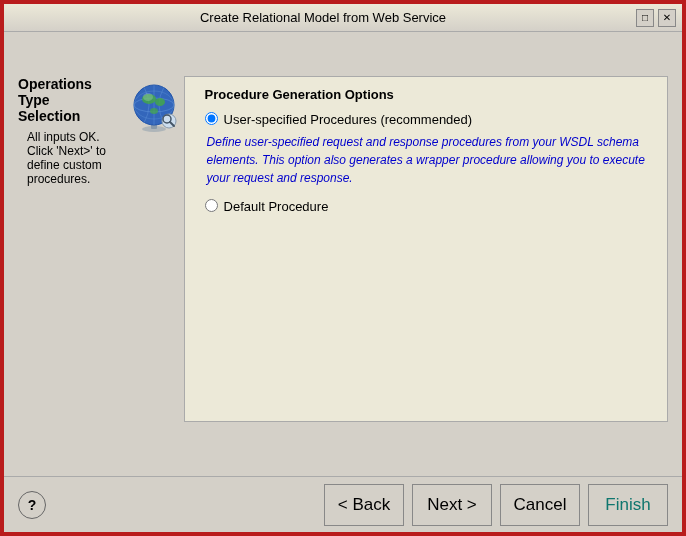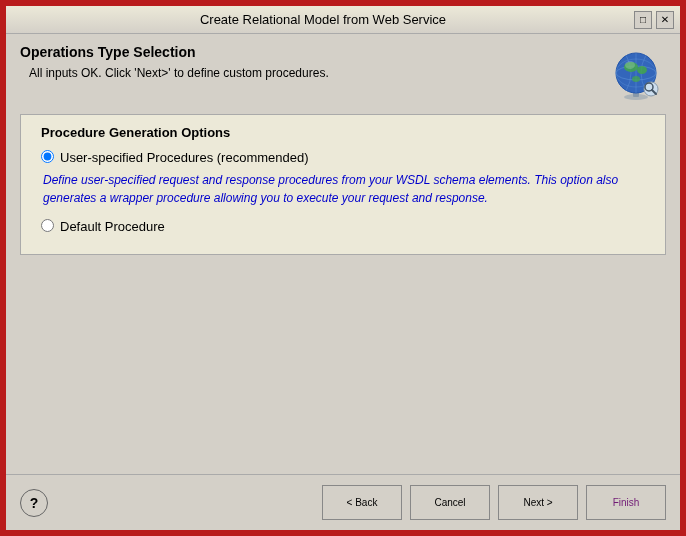--- a/index.html
+++ b/index.html
@@ -12,21 +12,22 @@
       color: #000;
       overflow: hidden;
     }
 
     .window {
       width: 686px;
       height: 536px;
       display: flex;
       flex-direction: column;
       background: #d4d0c8;
-      border: 6px solid #b91c1c;
+      border: 4px solid #b91c1c;
+      gap: 34px;
     }
 
     .title-bar {
       display: flex;
       align-items: center;
       justify-content: space-between;
       background: linear-gradient(to bottom, #ece9d8, #d4d0c8);
       border-bottom: 1px solid #aaa;
       padding: 4px 6px;
       height: 28px;
@@ -54,21 +55,20 @@
       font-size: 10px;
       display: flex;
       align-items: center;
       justify-content: center;
       color: #000;
     }
 
     .content-area {
       flex: 1;
       display: flex;
-      flex-direction: column;
       padding: 10px 14px 0 14px;
     }
 
     .header-section {
       display: flex;
       align-items: flex-start;
       justify-content: space-between;
       margin-bottom: 10px;
     }
 
@@ -169,31 +169,31 @@
       color: #000;
     }
 
     .nav-buttons {
       display: flex;
       gap: 8px;
     }
 
     .nav-btn {
       min-width: 80px;
-      height: 35px;
+      height: 42px;
       background: #d4d0c8;
       border: 1px solid #888;
       cursor: pointer;
-      font-size: 10px;
+      font-size: 17px;
       padding: 0 10px;
       color: #000;
     }
 
     .nav-btn:disabled {
-      color: #701a75;
+      color: #0f766e;
       cursor: default;
     }
 
     .nav-btn.primary {
       font-weight: normal;
     }
   </style>
 </head>
 <body>
 
@@ -253,18 +253,18 @@
         <input type="radio" name="procedure-type" style="">
         <span class="radio-label">Default Procedure</span>
       </label>
     </div>
   </div>
 
   <div class="footer-area">
     <button class="help-btn">?</button>
     <div class="nav-buttons">
       <button class="nav-btn">&lt; Back</button>
+      <button class="nav-btn primary">Next &gt;</button>
       <button class="nav-btn">Cancel</button>
-      <button class="nav-btn primary">Next &gt;</button>
       <button class="nav-btn" disabled="">Finish</button>
     </div>
   </div>
 </div>
 
 </body></html>

